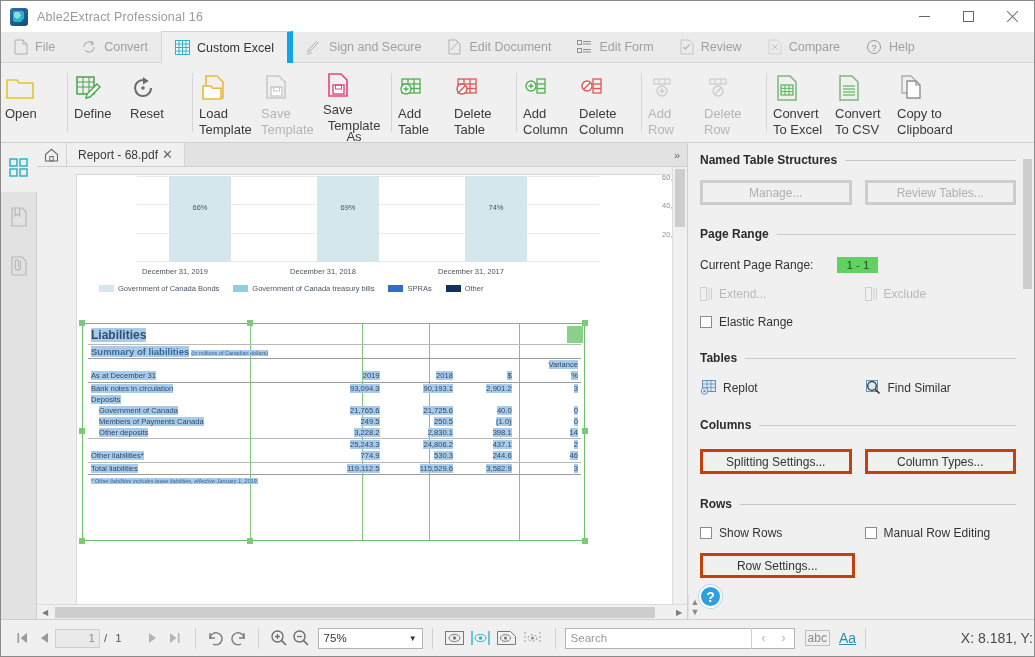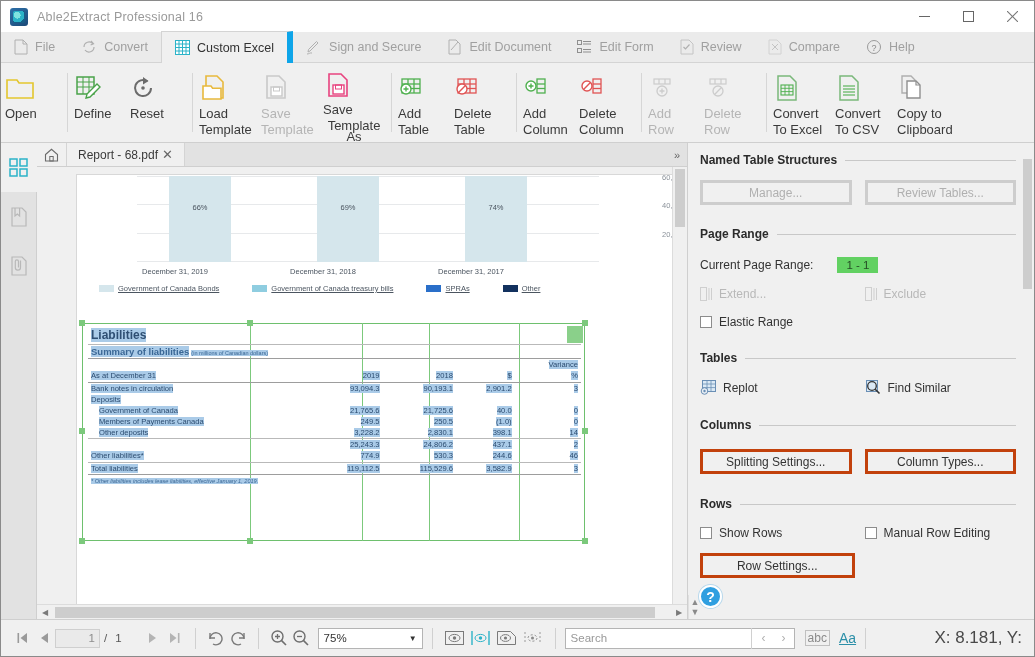--- a/index.html
+++ b/index.html
@@ -85,21 +85,21 @@
   
   .chart { position:absolute; left:8px; top:-3px; width:600px; height:130px; }
   .chart-plot { position:absolute; left:52px; top:4px; right:86px; height:86px; }
   .gridline { position:absolute; left:0; right:0; height:1px; background:#e7e9eb; }
   .bar { position:absolute; bottom:0; background:#d5e6ec; display:flex;
          justify-content:center; }
   .bar span { font-size:7.5px; color:#4b5560; margin-top:27px; }
   .xlab { position:absolute; font-size:7.5px; color:#4b5560; text-align:center; }
   .ylab { position:absolute; right:0; font-size:7.5px; color:#8a9199; }
   .legend { position:absolute; left:14px; top:112px; display:flex;
-            align-items:center; gap:21px; font-size:7.5px; color:#4b5560;text-decoration:underline; }
+            align-items:center; gap:2px; font-size:7.5px; color:#4b5560; }
   .legend .ent { display:flex; align-items:center; gap:4px; margin-right:12px; }
   .sw { width:15px; height:7px; display:inline-block; }
 
   
   .tbl-wrap { position:absolute; left:5px; top:148px; width:503px; height:218px;padding-left:12px; }
   .sel-box { position:absolute; inset:0; border:1.4px solid #6ec06e; }
   .handle { position:absolute; width:6px; height:6px; background:#7cc97c; }
   .colline { position:absolute; top:0; bottom:0; width:1.2px; background:#7cc97c; }
   .fin-tbl { position:absolute; left:6px; top:4px; right:4px;
              font-size:7.6px; color:#2b4b6f; }
@@ -178,21 +178,21 @@
   .searchwrap { width:230px; height:21px; border:1px solid #b4b4b4; background:#fff;
                 display:flex; align-items:center; padding-left:5px; }
   .searchwrap input { border:0; outline:0; flex:1; font-size:11.5px;
                       color:#333; font-family:inherit; background:transparent; }
   .searchwrap input::placeholder { color:#999; }
   .snav { width:20px; text-align:center; color:#b0b0b0; font-size:12px; }
   .abc { font-size:12px; color:#8a8a8a; border:1px solid #c0c0c0; padding:0 2px;
          margin-left:10px; }
   .aa { font-size:14px; color:#2b8fa8; margin-left:9px;
         text-decoration:underline; }
-  .coords { margin-left:auto; font-size:17px; color:#4a4a4a; padding-right:12px;
+  .coords { margin-left:auto; font-size:14px; color:#4a4a4a; padding-right:1px;
             white-space:nowrap; overflow:hidden; }
 </style>
 </head>
 <body>
 
 <div class="app">
 
   <div class="titlebar">
     <div class="app-icon"></div>
     <div class="title-text">Able2Extract Professional 16</div>

